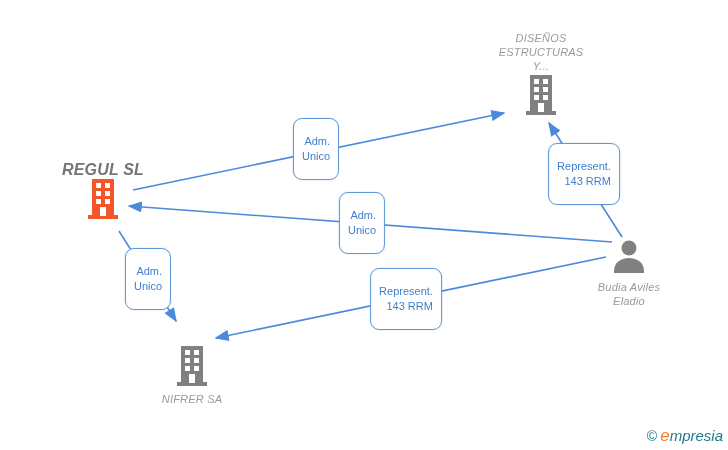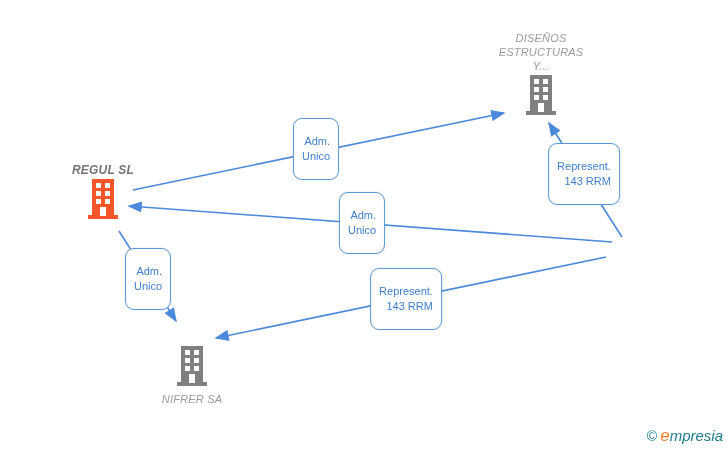--- a/index.html
+++ b/index.html
@@ -42,21 +42,21 @@
   .node-label {
     font-size: 11px;
     line-height: 14px;
     color: var(--node-label-gray);
     white-space: pre-line;
     letter-spacing: 0.2px;
   }
   .node-label.bold {
     font-weight: bold;
     color: var(--node-label-dark);
-    font-size: 12px;
+    font-size: 16px;
   }
   .node-icon { display: inline-block; margin: 2px 0; }
   .icon-gray { color: var(--icon-gray); }
   .icon-orange { color: var(--icon-orange); }
 
   .node-disenos { left: 481px; top: 31px; }
   .node-regul   { left: 43px;  top: 163px; }
   .node-nifrer  { left: 132px; top: 344px; }
   .node-budia   { left: 569px; top: 238px; }
 
@@ -163,20 +163,30 @@
             <rect x="20" y="12" width="5" height="5"></rect>
           <rect x="11" y="20" width="5" height="5"></rect>
             <rect x="20" y="20" width="5" height="5"></rect>
           <rect x="15" y="28" width="6" height="9"></rect>
         </g>
       </svg>
     </span>
     <div class="node-label">NIFRER SA</div>
   </div>
 
+  <div class="node node-budia">
+    <span class="node-icon icon-gray">
+      <svg width="36" height="34" viewBox="0 0 36 34">
+        <circle cx="18" cy="8" r="7.5" fill="currentColor"></circle>
+        <path d="M3,33 v-2 c0,-8 6.5,-13 15,-13 s15,5 15,13 v2 z" fill="currentColor"></path>
+      </svg>
+    </span>
+    <div class="node-label">Budia Aviles
+Eladio</div>
+  </div>
 
   <div class="edge-label edge-label-1">Adm.
 Unico</div>
   <div class="edge-label edge-label-2">Adm.
 Unico</div>
   <div class="edge-label edge-label-3">Adm.
 Unico</div>
   <div class="edge-label edge-label-4">Represent.
 143 RRM</div>
   <div class="edge-label edge-label-5">Represent.

